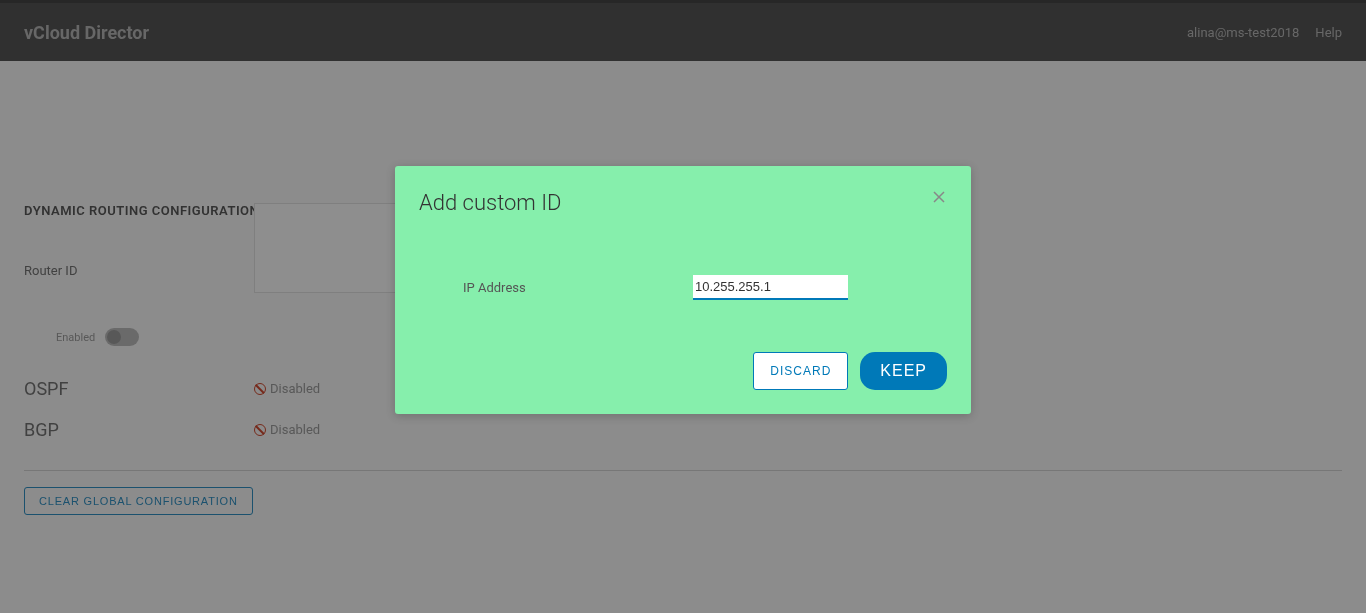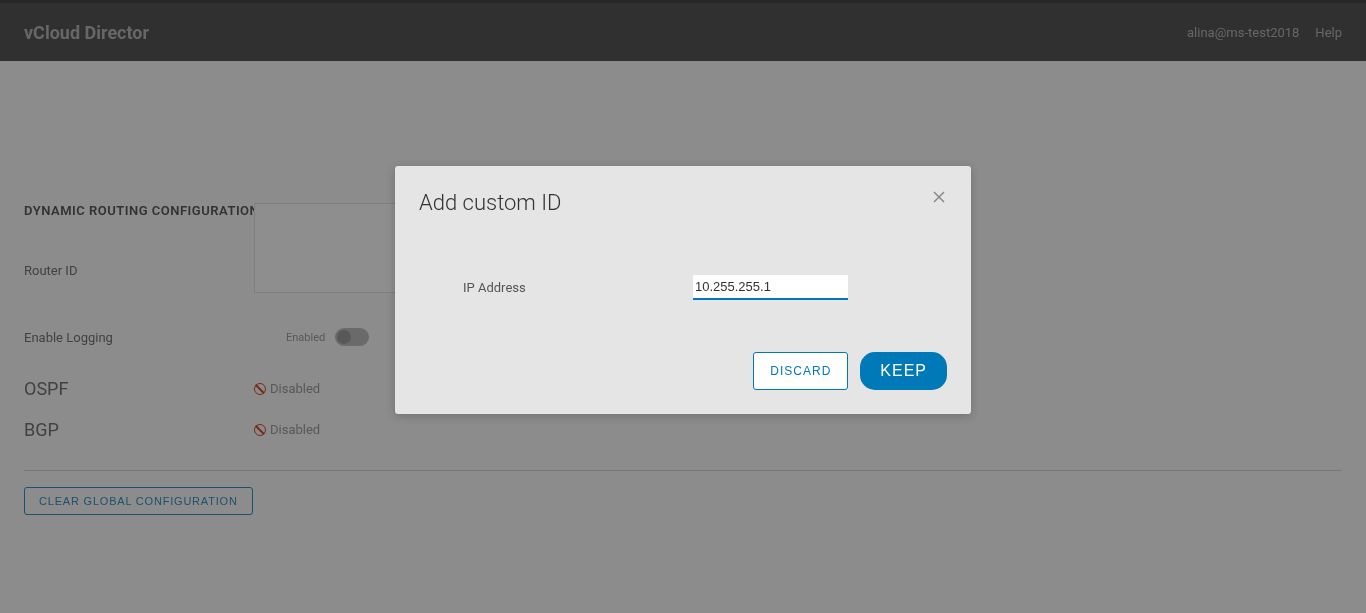--- a/index.html
+++ b/index.html
@@ -189,21 +189,21 @@
       position: absolute;
       inset: 0;
       background: rgba(50,50,50,0.55);
       z-index: 10;
     }
     .modal {
       position: absolute;
       left: 395px;
       top: 166px;
       width: 576px;
-      background: #e5e5e5;
+      background: #86efac;
       z-index: 20;
       border-radius: 3px;
       box-shadow: 0 2px 10px rgba(0,0,0,0.2);
     }
     .modal-header {
       display: flex;
       justify-content: space-between;
       align-items: flex-start;
       padding: 24px 24px 0 24px;
     }
@@ -294,21 +294,20 @@
   <div class="section-title">DYNAMIC ROUTING CONFIGURATION</div>
 
   <div class="form-row" style="margin-top:40px;">
     <div class="form-label">Router ID</div>
     <div class="form-control-area">
       <input type="text" class="underline-input" style="">
     </div>
   </div>
 
   <div class="form-row" style="margin-top:46px;">
-    <div class="form-label">Enable Logging</div>
     <div class="form-control-area">
       <span class="toggle-label">Enabled</span>
       <span class="toggle-switch"></span>
     </div>
   </div>
 
 
   <div class="status-row" style="margin-top:32px;">
     <div class="status-label">OSPF</div>
     <div class="disabled-badge">

